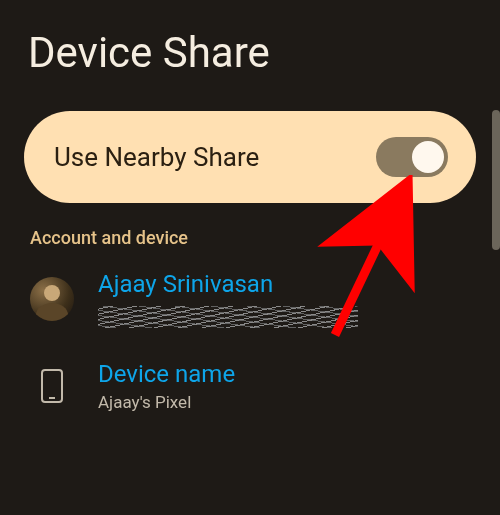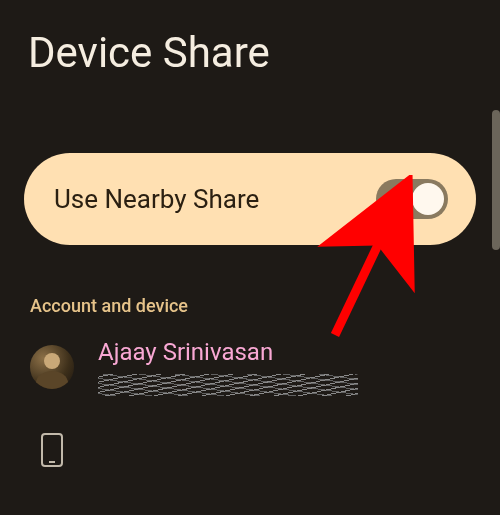--- a/index.html
+++ b/index.html
@@ -12,21 +12,21 @@
       overflow: hidden;
       position: relative;
     }
     .page-title {
       font-size: 42px;
       font-weight: 400;
       color: #f5ede0;
       padding: 28px 28px 0 28px;
     }
     .toggle-card {
-      margin: 76px 24px 0 24px;
+      margin: 34px 24px 0 24px;
       background: #ffe0b2;
       border-radius: 50px;
       padding: 26px 28px 26px 30px;
       display: flex;
       align-items: center;
       justify-content: space-between;
     }
     .toggle-label {
       font-size: 26px;
       color: #2b2012;
@@ -43,21 +43,21 @@
     .switch-thumb {
       position: absolute;
       right: 4px;
       top: 4px;
       width: 32px;
       height: 32px;
       background: #fff8ee;
       border-radius: 50%;
     }
     .section-header {
-      margin: 50px 0 0 30px;
+      margin: 24px 0 0 30px;
       font-size: 18px;
       color: #e6c38a;
       font-weight: 500;
     }
     .list-item {
       display: flex;
       align-items: center;
       padding: 22px 30px 10px 30px;
       gap: 24px;
     }
@@ -102,21 +102,21 @@
       width: 22px;
       height: 34px;
     }
     .item-text {
       display: flex;
       flex-direction: column;
       gap: 4px;
     }
     .item-title {
       font-size: 24px;
-      color: #f9a8d4;
+      color: #0ea5e9;
       font-weight: 400;
     }
     .item-sub {
       font-size: 17px;
       color: #c2b9aa;
       font-weight: 400;
     }
     .redacted {
       width: 260px;
       height: 22px;
@@ -162,20 +162,24 @@
   </div>
 </div>
 
 <div class="list-item">
   <div class="phone-icon">
     <svg viewBox="0 0 22 34" fill="none" stroke="#c2b9aa" stroke-width="2">
       <rect x="1" y="1" width="20" height="32" rx="3"></rect>
       <line x1="8" y1="29" x2="14" y2="29"></line>
     </svg>
   </div>
+  <div class="item-text">
+    <div class="item-title">Device name</div>
+    <div class="item-sub">Ajaay's Pixel</div>
+  </div>
 </div>
 
 <svg class="arrow" style="left:315px;top:175px;width:110px;height:170px" viewBox="0 0 110 170">
   <defs>
     <marker id="ah" markerWidth="12" markerHeight="12" refX="8" refY="6" orient="auto">
       <path d="M0,0 L12,6 L0,12 L3,6 Z" fill="#ff0000"></path>
     </marker>
   </defs>
   <line x1="20" y1="160" x2="82" y2="30" stroke="#ff0000" stroke-width="9" marker-end="url(#ah)"></line>
 </svg>

